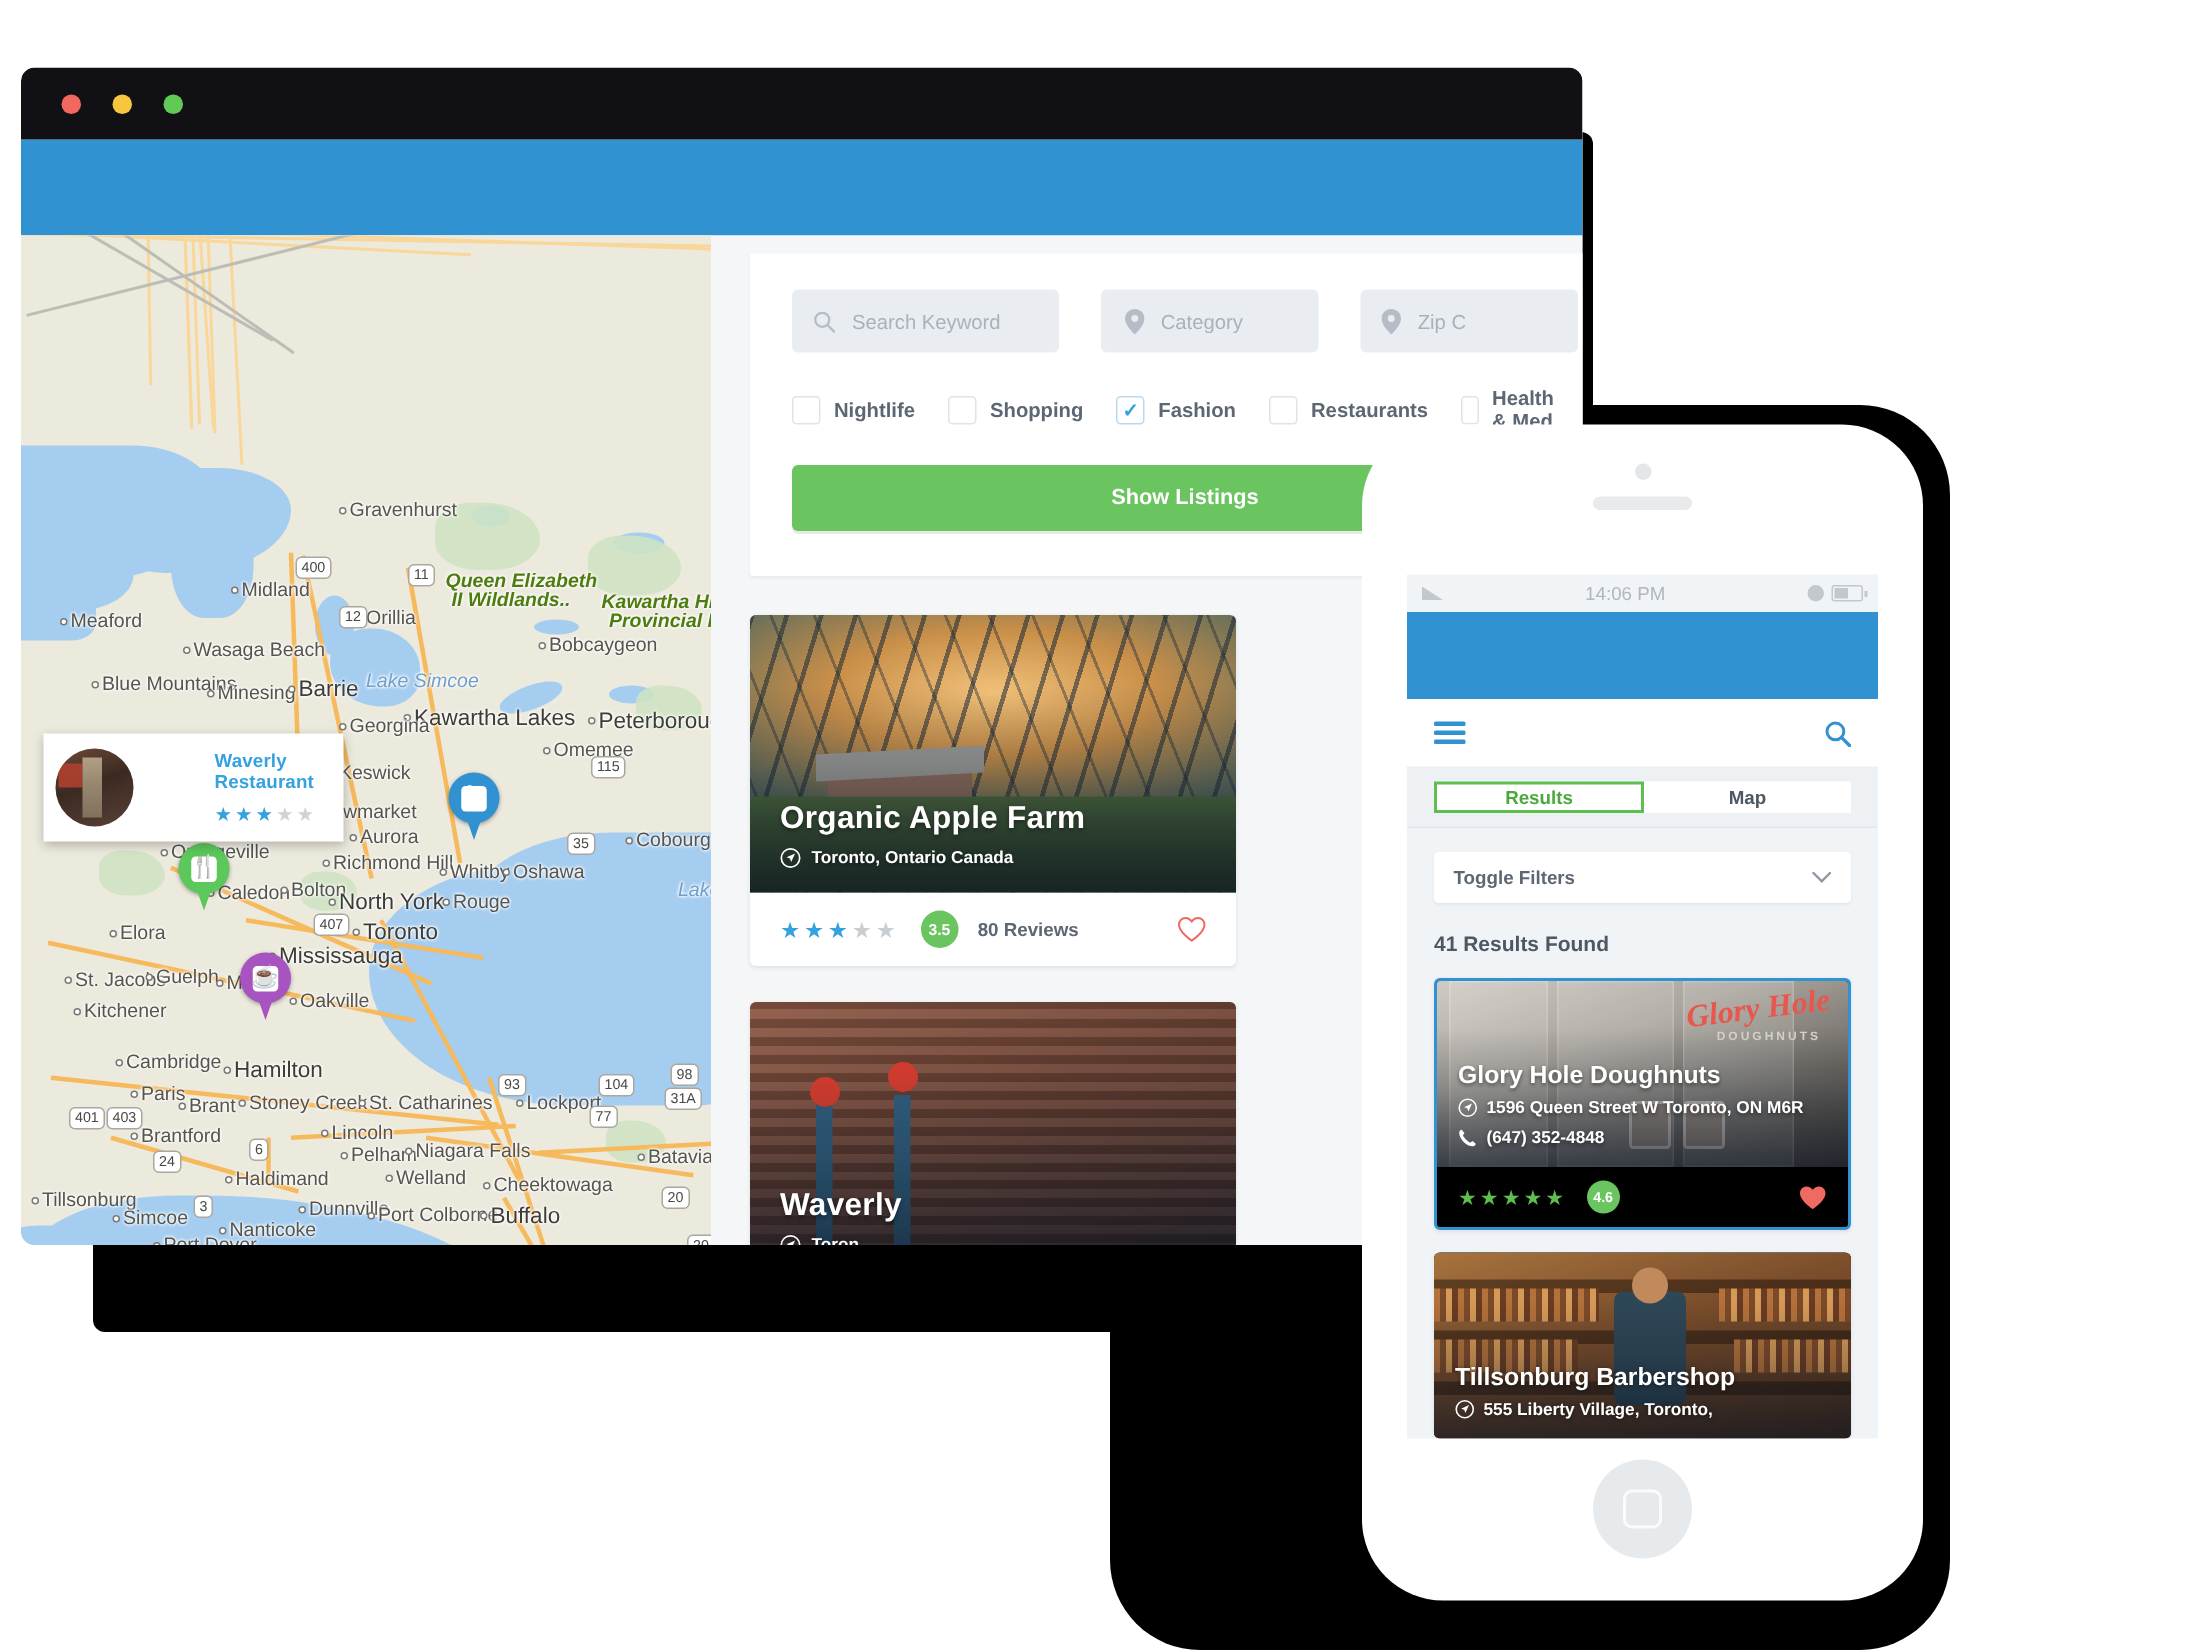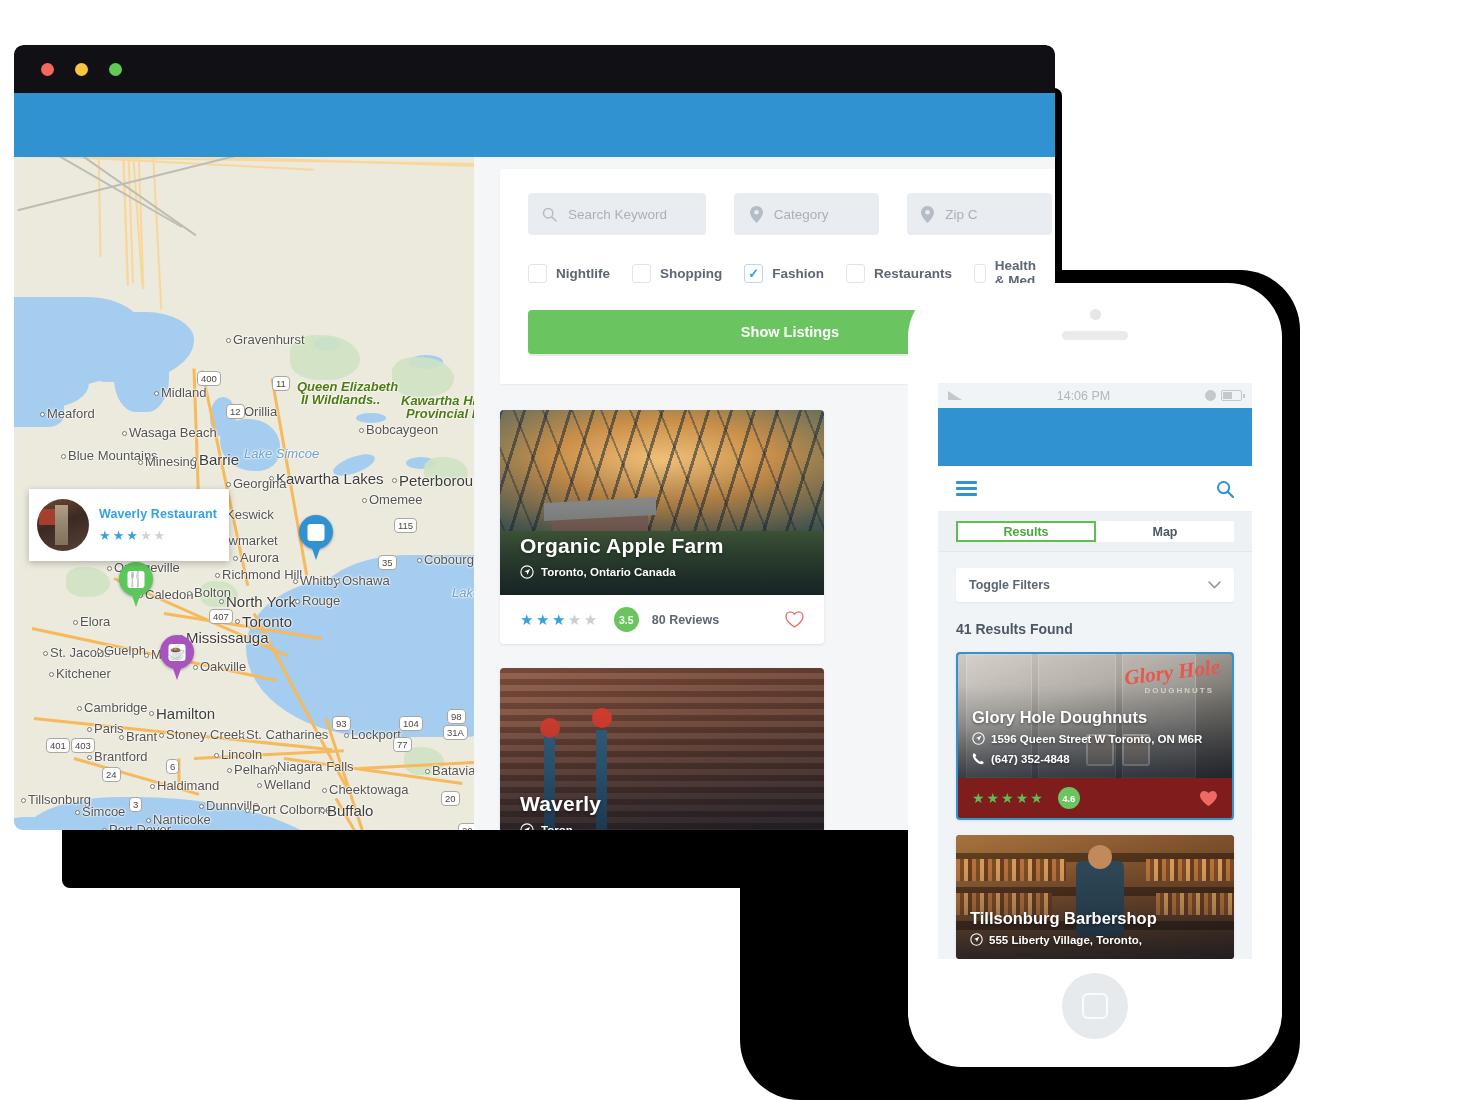--- a/index.html
+++ b/index.html
@@ -54,21 +54,21 @@
   .pin { position: absolute; width: 34px; height: 46px; }
   .pin .pin-body { width: 34px; height: 34px; border-radius: 50% 50% 50% 50%; position: relative;
                    box-shadow: 0 1px 3px rgba(0,0,0,.35); }
   .pin .pin-tail { position: absolute; left: 50%; top: 25px; width: 0; height: 0; margin-left: -7px;
                    border-left: 7px solid transparent; border-right: 7px solid transparent; }
   .pin .pin-glyph { position: absolute; left: 50%; top: 50%; transform: translate(-50%,-55%);
                     color: #fff; font-size: 15px; line-height: 1; }
 
   #infowindow {
     position: absolute; left: 15px; top: 332px; width: 200px; height: 72px; background: #fff;
-    box-shadow: 0 2px 7px rgba(0,0,0,.25); display: flex; align-items: center; padding: 0 8px; z-index: 6;
+    box-shadow: 0 2px 7px rgba(0,0,0,.25); display: flex; align-items: center; padding: 0 8px; z-index: 6; gap: 44px;
   }
   #iw-thumb { width: 52px; height: 52px; border-radius: 50%; flex: 0 0 52px; overflow: hidden;
               background: linear-gradient(160deg,#6d4a38 0%,#3b2a22 45%,#584036 100%); position: relative; }
   #iw-thumb::after { content:""; position:absolute; left:18px; top:6px; width:13px; height:40px;
               background: linear-gradient(180deg,#c9b79a,#8f7f66); opacity:.8; }
   #iw-thumb::before { content:""; position:absolute; left:2px; top:10px; width:16px; height:16px;
               background:#b5412f; opacity:.85; }
   #iw-text { margin-left: 10px; }
   #iw-title { color: #35a2e0; font-size: 12.5px; font-weight: bold; letter-spacing: .1px; }
   #iw-stars { margin-top: 7px; font-size: 13px; letter-spacing: 2px; color: #cfd3d6; }
@@ -182,21 +182,21 @@
           font-size: 12.5px; color: #4d5864; font-weight: bold; border: 1px solid transparent; }
   .ptab.active { border: 2px solid #5ebe4e; color: #4aa93c; }
 
   #phone-content { padding: 16px 18px 0 18px; }
   #toggle-filters { height: 34px; background: #fff; border-radius: 3px; display: flex; align-items: center;
                     padding: 0 13px; font-size: 12.5px; color: #5d6773; font-weight: bold;
                     box-shadow: 0 1px 2px rgba(30,40,60,.07); }
   #toggle-filters .chev { margin-left: auto; color: #8e98a2; font-size: 13px; }
   #results-count { margin-top: 19px; font-size: 14px; color: #4d5864; font-weight: bold; }
 
-  .pcard { margin-top: 15px; background: #7f1d1d; border-radius: 4px; overflow: hidden;
+  .pcard { margin-top: 15px; background: #000000; border-radius: 4px; overflow: hidden;
            box-shadow: 0 1px 3px rgba(30,40,60,.10); }
   .pcard.selected { border: 2px solid #3192d2; }
   .pcard-photo { height: 124px; position: relative; overflow: hidden; }
   .pcard-caption { position: absolute; left: 14px; bottom: 10px; right: 12px; }
   .pcard-title { color: #fff; font-size: 16.5px; font-weight: bold; text-shadow: 0 1px 3px rgba(0,0,0,.5); }
   .pcard-line { color: #fff; font-size: 11.5px; font-weight: bold; margin-top: 5px;
                 display: flex; align-items: flex-start; gap: 6px; text-shadow: 0 1px 3px rgba(0,0,0,.5); line-height:1.35; }
   .pcard-foot { height: 40px; display: flex; align-items: center; padding: 0 14px; }
   .pstars { font-size: 14px; letter-spacing: 2px; color: #cfd3d6; }
   .pstars .on { color: #5ebe4e; }
@@ -421,21 +421,21 @@
             <span class="maplabel med water-lbl" style="left: 438px; top: 428px;">Lake O</span>
             <span class="maplabel med park-lbl" style="left: 283px; top: 222px;">Queen Elizabeth</span>
             <span class="maplabel med park-lbl" style="left: 287px; top: 235px;">II Wildlands..</span>
             <span class="maplabel med park-lbl" style="left: 387px; top: 236px;">Kawartha Highlan</span>
             <span class="maplabel med park-lbl" style="left: 392px; top: 249px;">Provincial Park</span>
           </div>
         <div id="map-shields">
             <span class="shield" style="left: 183px; top: 214px;">400</span>
             <span class="shield" style="left: 258px; top: 219px;">11</span>
             <span class="shield" style="left: 212px; top: 247px;">12</span>
-            <span class="shield" style="left: 380px; top: 361px;">115</span>
+            <span class="shield" style="left: 380px; top: 347px;">115</span>
             <span class="shield" style="left: 364px; top: 398px;">35</span>
             <span class="shield" style="left: 195px; top: 452px;">407</span>
             <span class="shield" style="left: 32px; top: 581px;">401</span>
             <span class="shield" style="left: 57px; top: 581px;">403</span>
             <span class="shield" style="left: 152px; top: 602px;">6</span>
             <span class="shield" style="left: 88px; top: 610px;">24</span>
             <span class="shield" style="left: 115px; top: 640px;">3</span>
             <span class="shield" style="left: 318px; top: 559px;">93</span>
             <span class="shield" style="left: 385px; top: 559px;">104</span>
             <span class="shield" style="left: 433px; top: 552px; text-align: right;">98</span>

